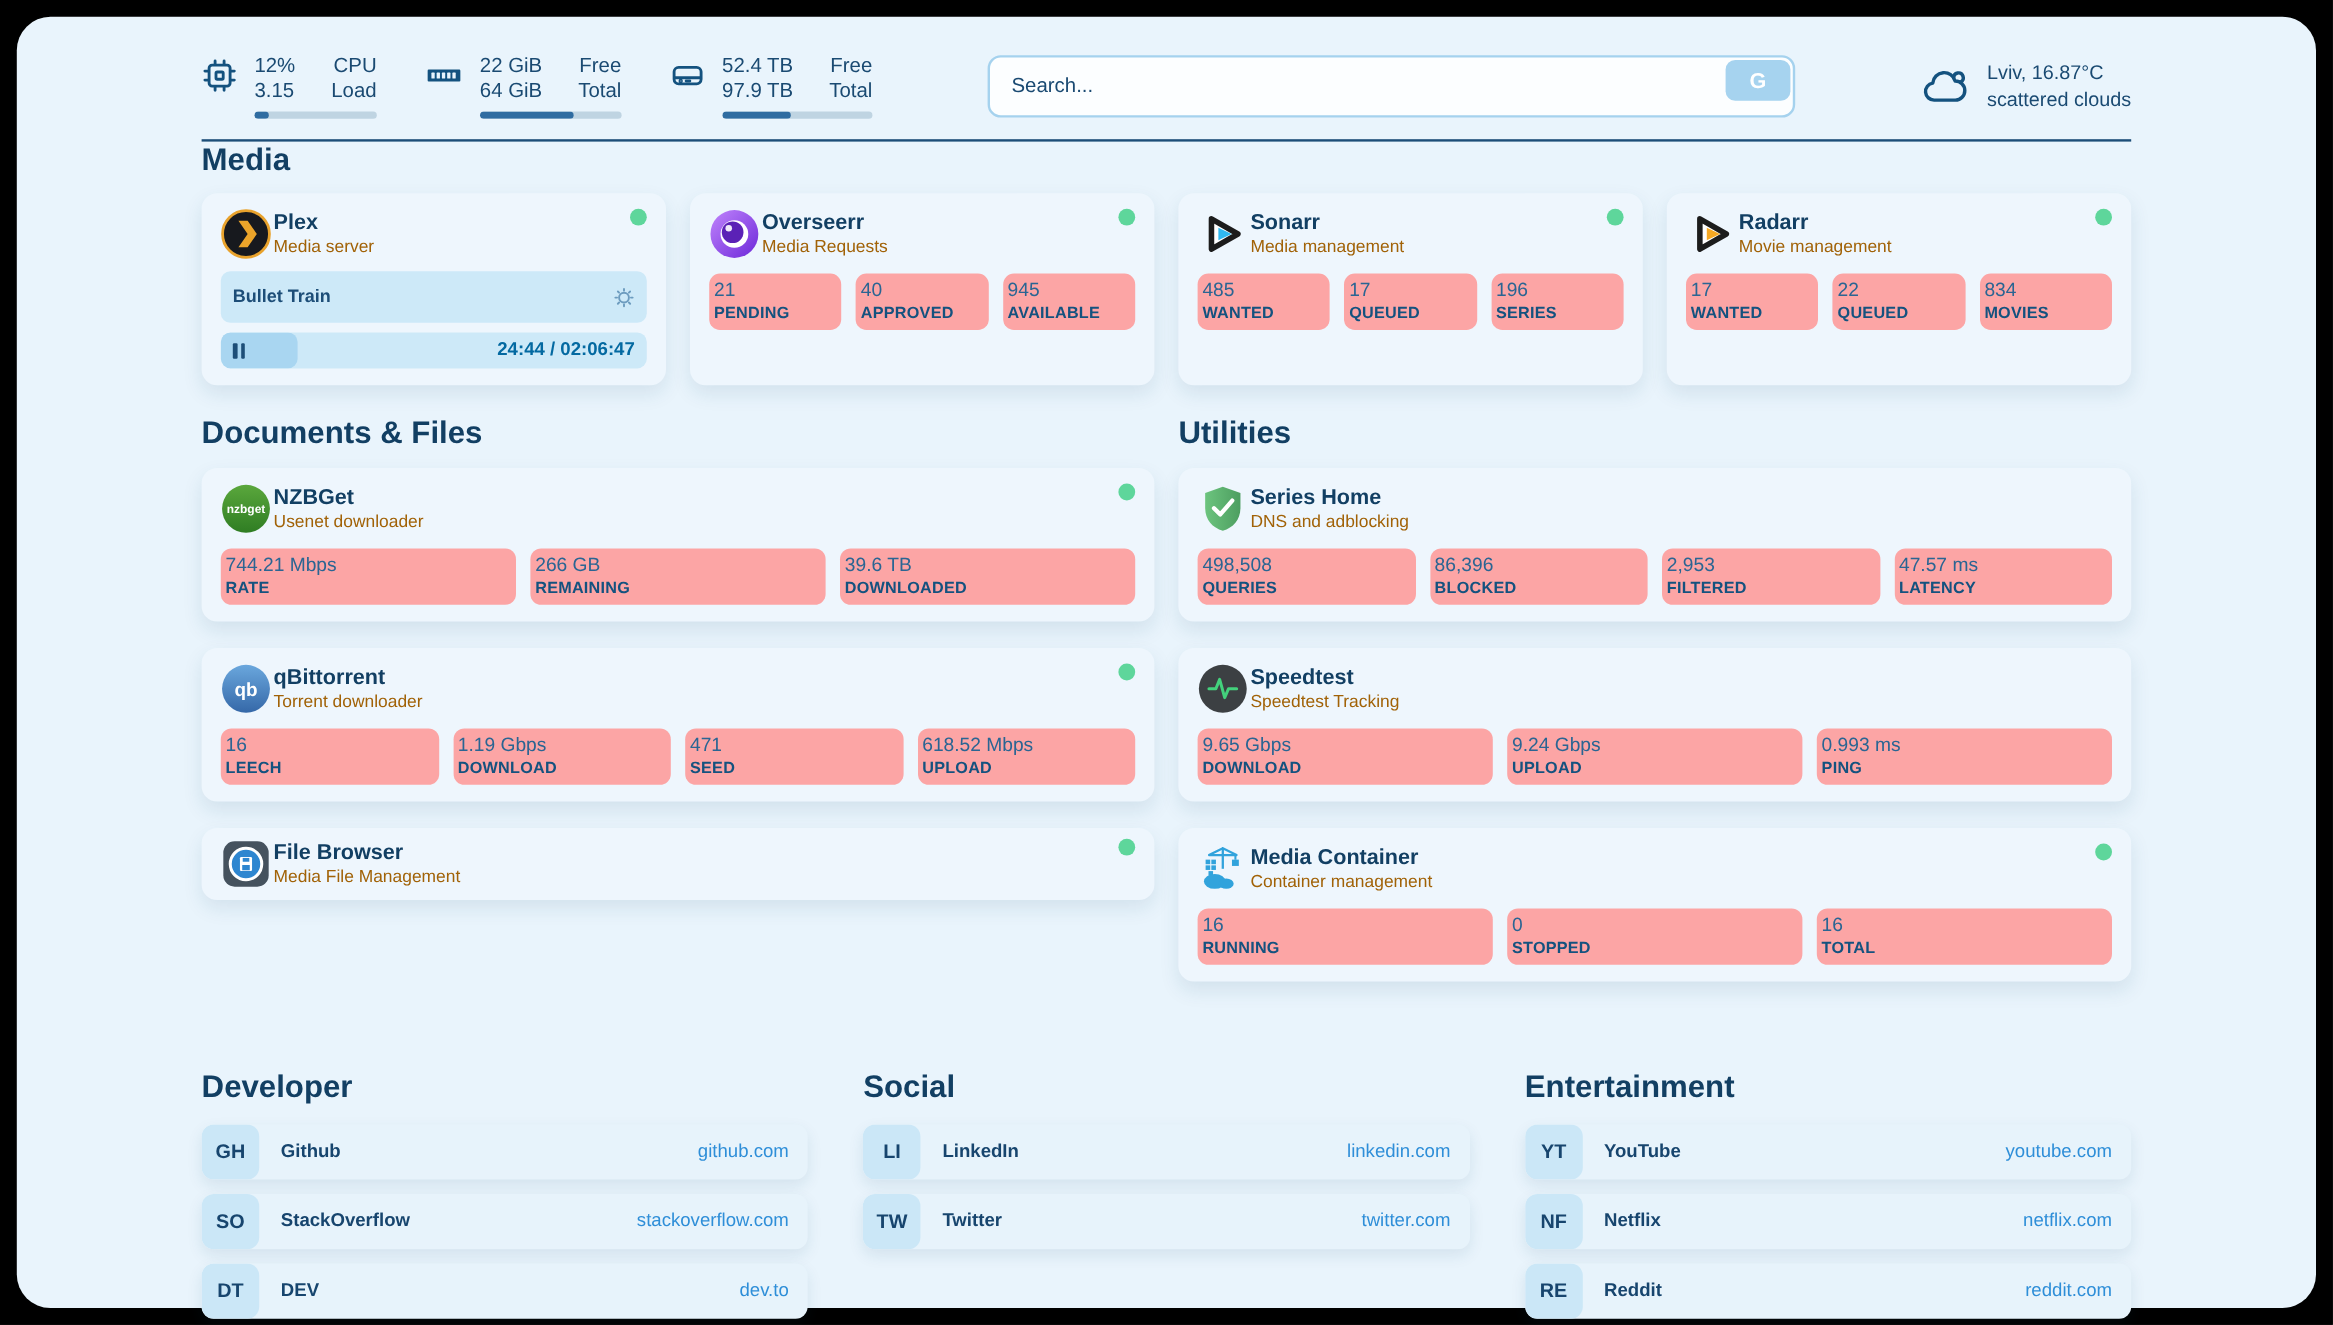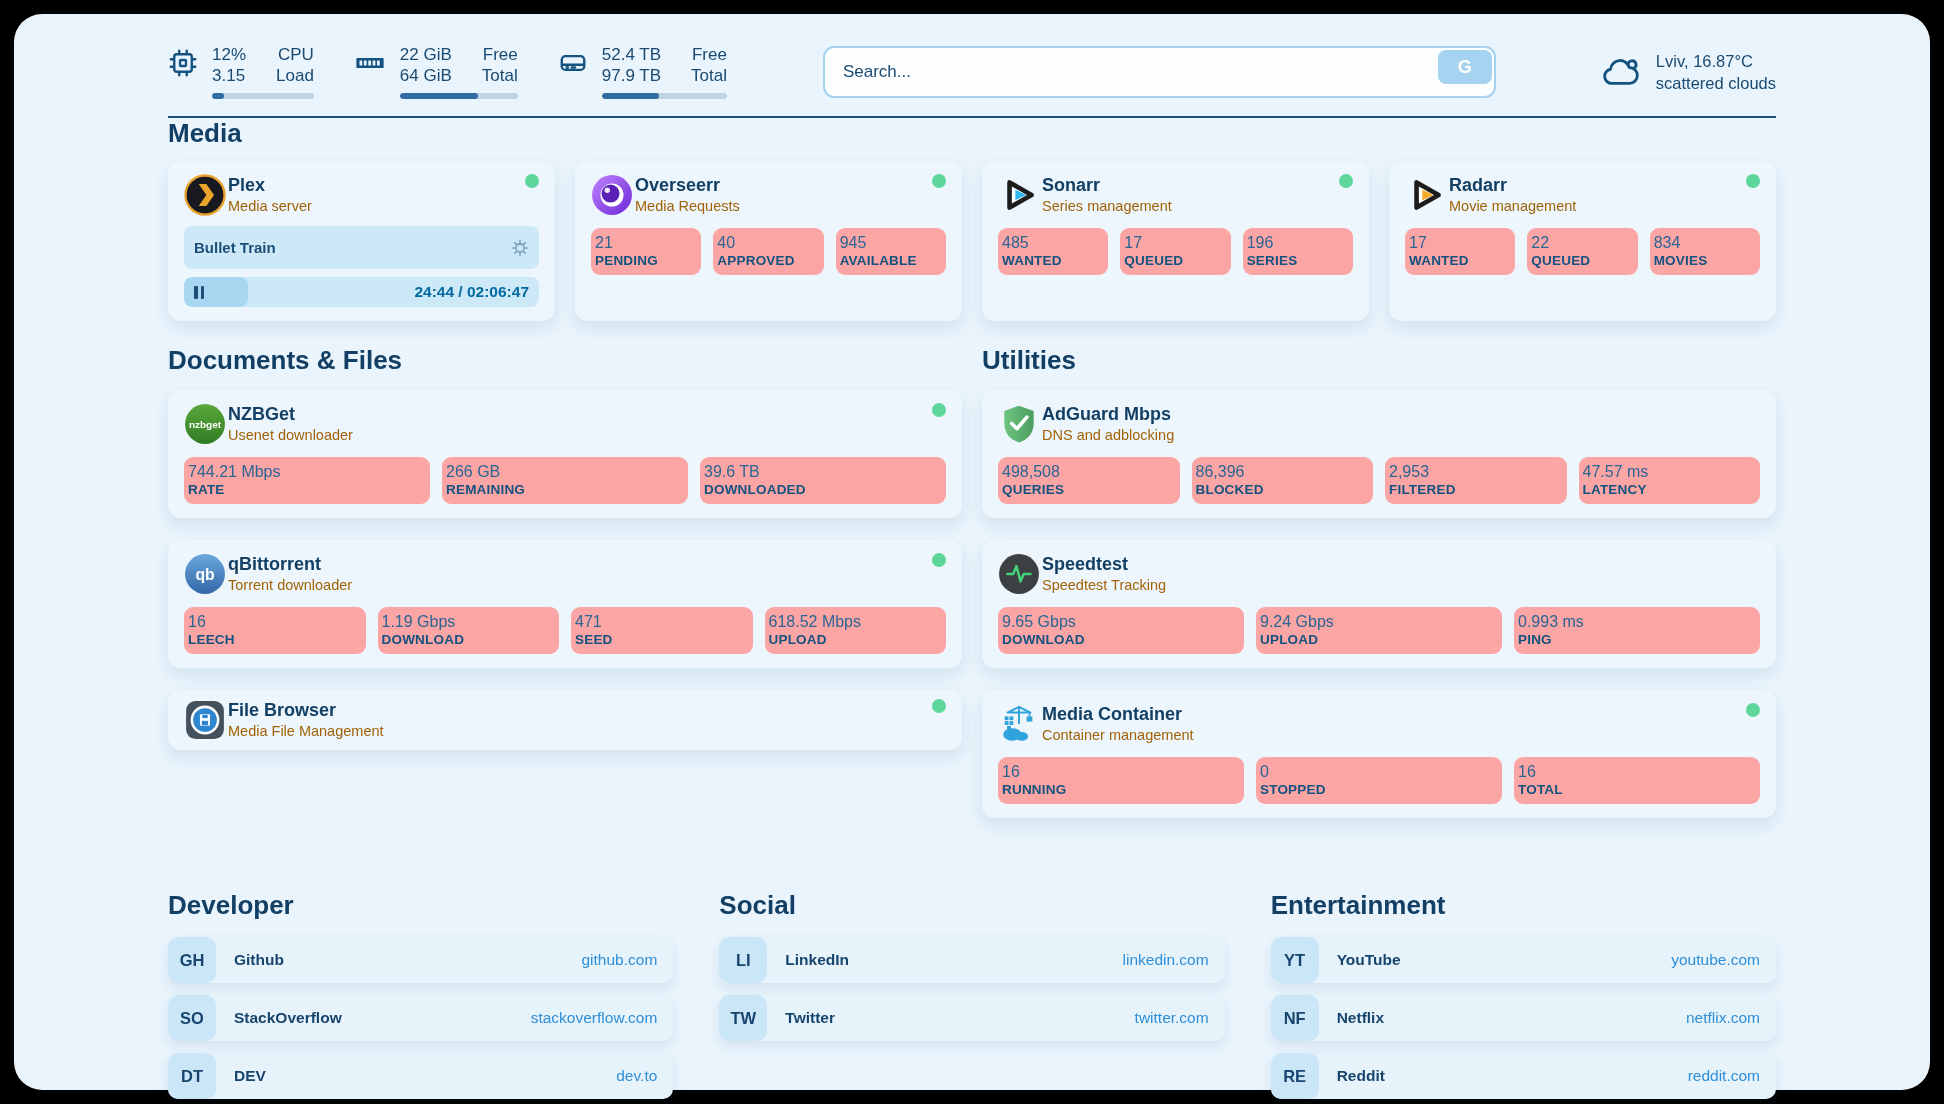--- a/index.html
+++ b/index.html
@@ -253,21 +253,21 @@
     <div class="card">
       <div class="card-head">
         <span class="appicon">
           <svg width="42" height="42" viewBox="0 0 40 40">
             <polygon points="11,8 32,20 11,32" fill="#ffffff" stroke="#1c1c1c" stroke-width="4.4" stroke-linejoin="round"></polygon>
             <polygon points="16.5,15 27,20 16.5,25" fill="#30b9f1"></polygon>
           </svg>
         </span>
         <div>
           <div class="ttl">Sonarr</div>
-          <div class="sub">Series management</div>
+          <div class="sub">Media management</div>
         </div>
         <span class="dot"></span>
       </div>
       <div class="stats-row">
         <div class="statbox">
           <div class="v">485</div>
             <div class="l">WANTED</div>
           </div>
         <div class="statbox">
           <div class="v">17</div>
@@ -422,21 +422,21 @@
                   <linearGradient id="adg" x1="0" y1="0" x2="1" y2="0">
                 <stop offset="0" stop-color="#6cc47e"></stop>
                     <stop offset="1" stop-color="#4d9e60"></stop>
                   </linearGradient>
                 </defs>
               <path d="M20 2.5 L34 7.5 V19 C34 29 28.3 34.8 20 37.5 C11.7 34.8 6 29 6 19 V7.5 Z" fill="url(#adg)"></path>
               <polyline points="13,19.5 18,24.5 27.5,13.5" fill="none" stroke="#ffffff" stroke-width="3.4" stroke-linecap="round" stroke-linejoin="round"></polyline>
             </svg>
           </span>
           <div>
-            <div class="ttl">AdGuard Mbps</div>
+            <div class="ttl">Series Home</div>
             <div class="sub">DNS and adblocking</div>
           </div>
         </div>
         <div class="stats-row">
           <div class="statbox">
             <div class="v">498,508</div>
               <div class="l">QUERIES</div>
             </div>
           <div class="statbox">
             <div class="v">86,396</div>

